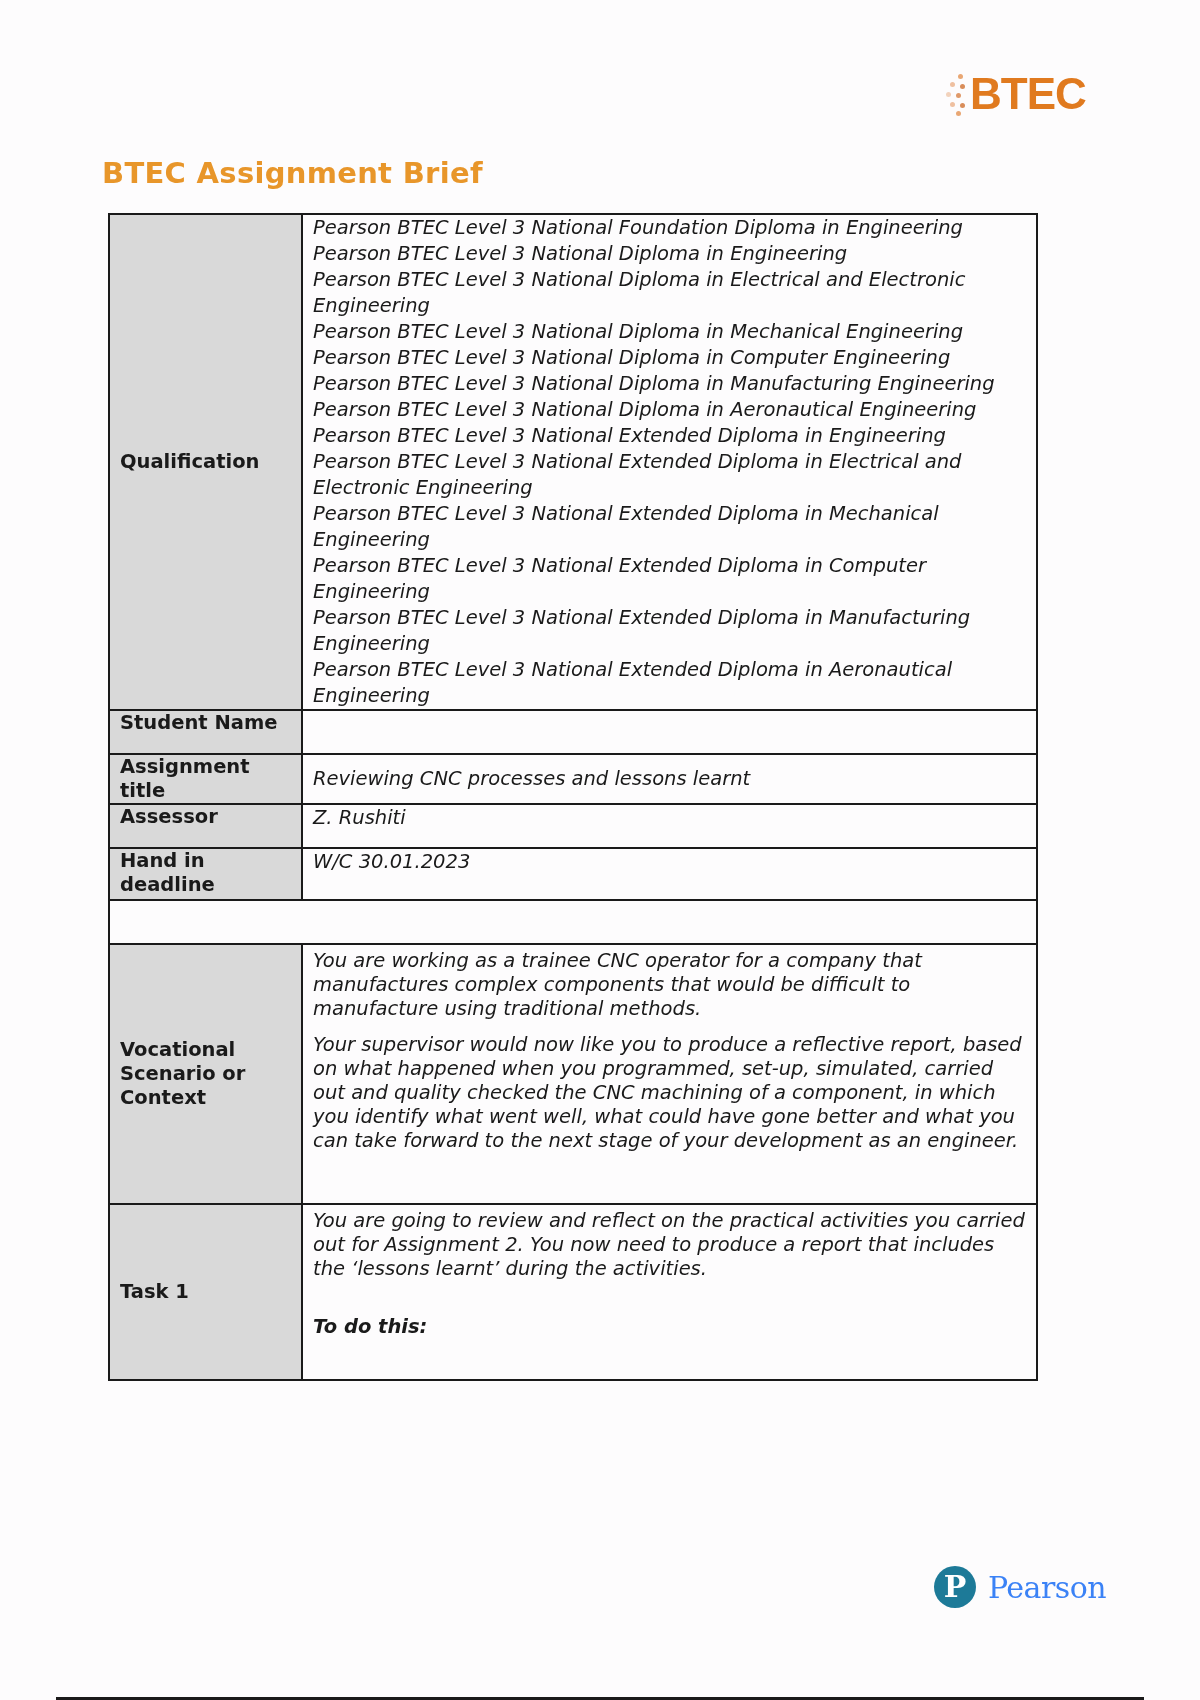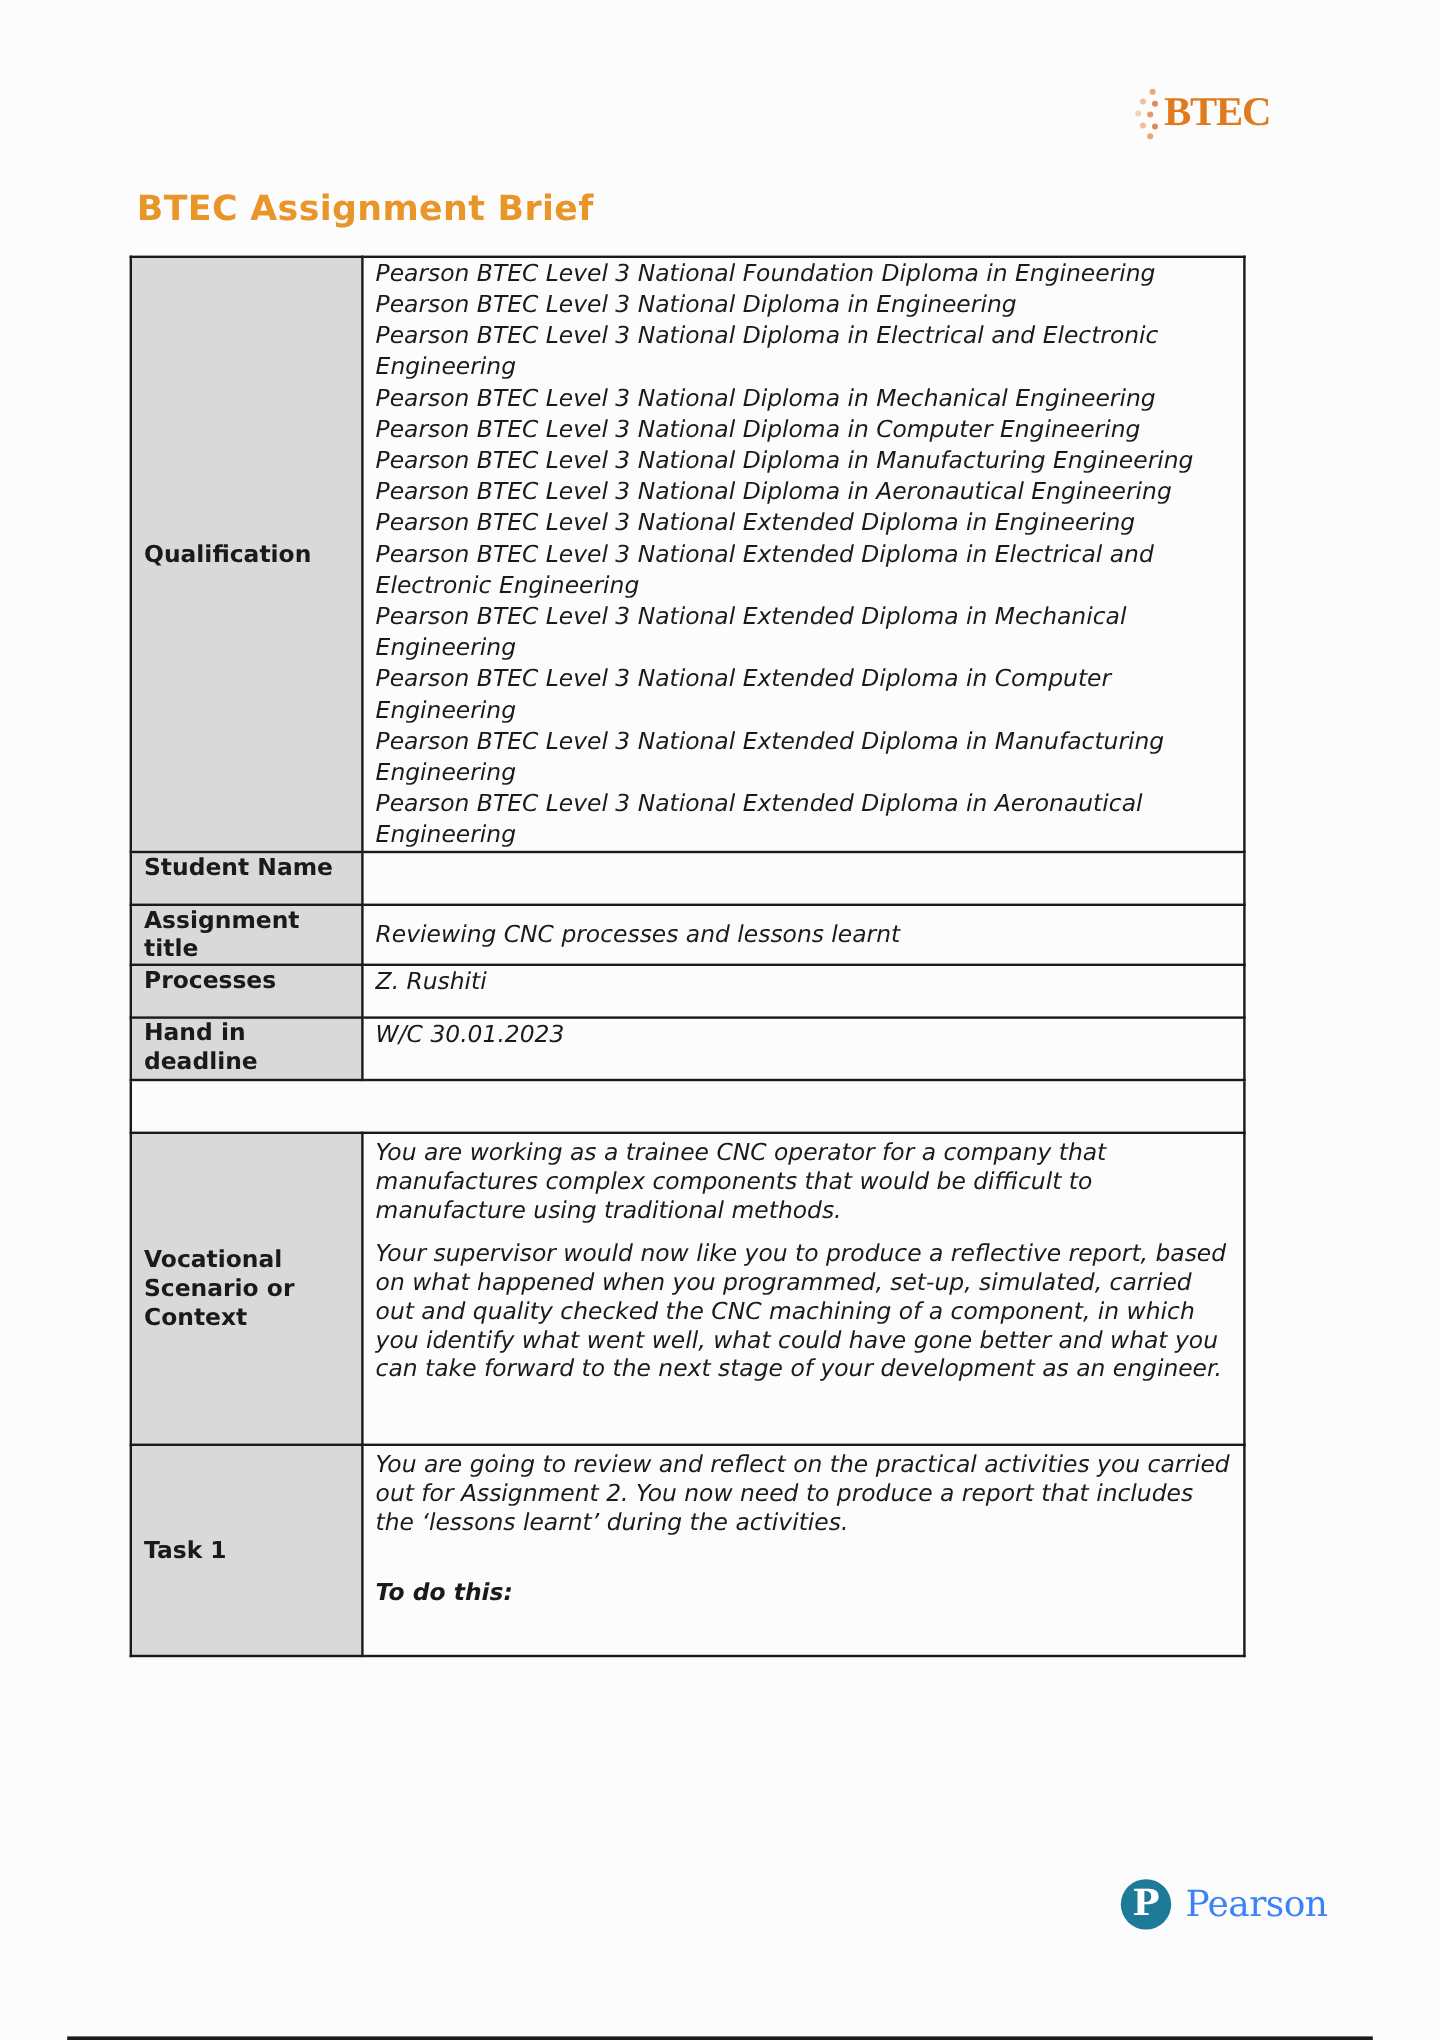--- a/index.html
+++ b/index.html
@@ -6,25 +6,25 @@
   body {
     width: 1200px; height: 1700px; background: #fdfcfd; position: relative;
     font-family: "DejaVu Sans", sans-serif; color: #1a1a1a; overflow: hidden;
   }
   .btec-logo {
     position: absolute; left: 944px; top: 72px; display: flex; align-items: center;
   }
   .btec-dots { width: 24px; height: 44px; position: relative; margin-right: 2px; }
   .btec-dots span { position: absolute; width: 5px; height: 5px; border-radius: 50%; }
   .btec-word {
-    font-family: Liberation Serif, serif; font-weight: bold; font-size: 34px;
+    font-family: Liberation Sans, sans-serif; font-weight: bold; font-size: 44px;
     letter-spacing: -1px; line-height: 1;
   }
   .doc-title {
-    position: absolute; left: 114px; top: 156px; font-weight: bold; font-size: 29px;
+    position: absolute; left: 102px; top: 156px; font-weight: bold; font-size: 29px;
     letter-spacing: 0.3px;
   }
   table.brief {
     position: absolute; left: 108px; top: 213px; width: 930px; border-collapse: collapse;
     font-size: 19.5px; line-height: 26px;
   }
   table.brief td { border: 2px solid #1a1a1a; vertical-align: top; padding: 0 10px; }
   td.label {
     width: 171px; background: #d9d9d9; font-weight: bold; line-height: 24px;
   }
@@ -91,21 +91,21 @@
   </tr>
   <tr style="height:44px;">
     <td class="label">Student Name</td>
     <td class="value"></td>
   </tr>
   <tr style="height:48px;">
     <td class="label">Assignment title</td>
     <td class="value" style="vertical-align:middle;border-radius:19px;">Reviewing CNC processes and lessons learnt</td>
   </tr>
   <tr style="height:44px;">
-    <td class="label">Processes</td>
+    <td class="label">Assessor</td>
     <td class="value">Z. Rushiti</td>
   </tr>
   <tr style="height:52px;">
     <td class="label">Hand in deadline</td>
     <td class="value">W/C 30.01.2023</td>
   </tr>
   <tr style="height:44px;">
     <td colspan="2" class="value"></td>
   </tr>
   <tr style="height:260px;">

